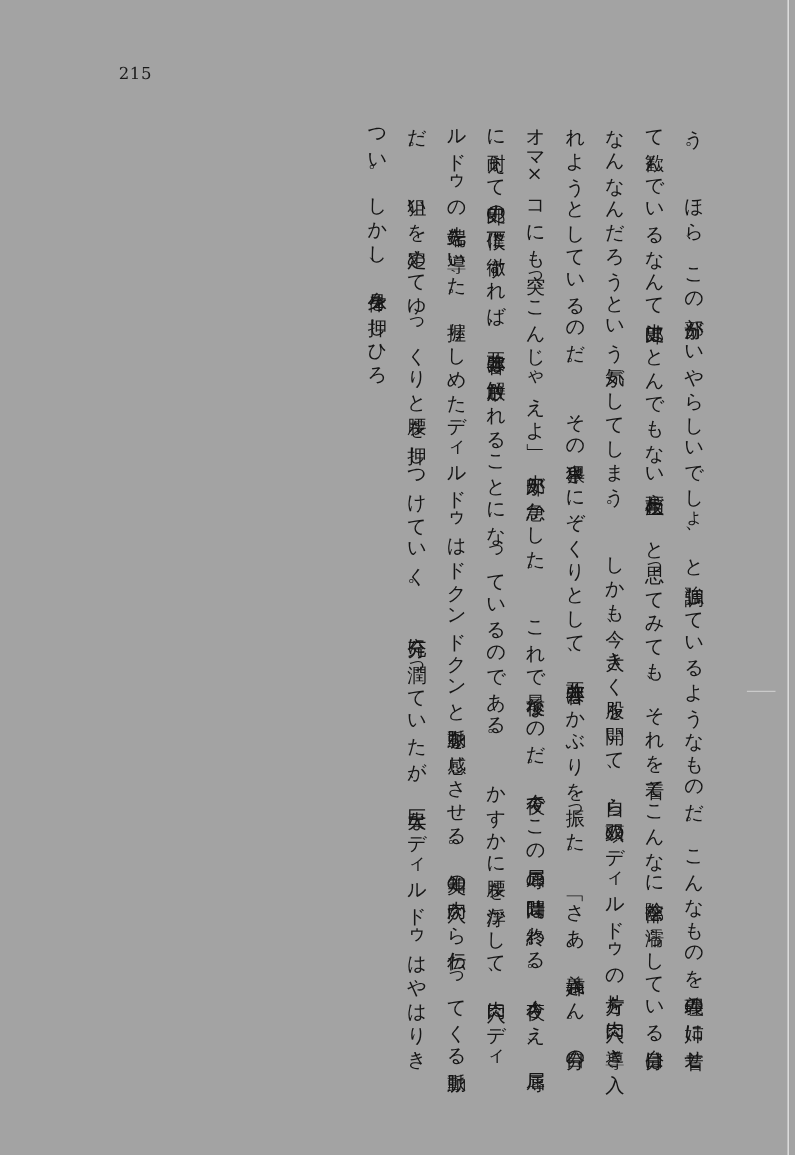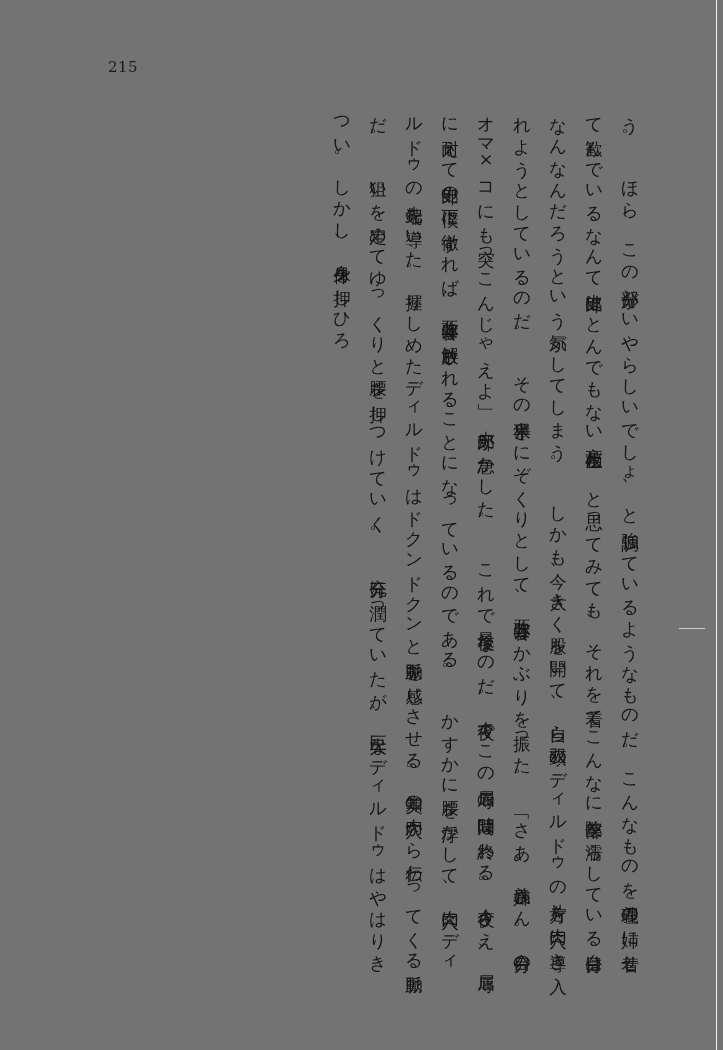--- a/index.html
+++ b/index.html
@@ -8,21 +8,21 @@
     background: #ffffff;
   }
   body {
     font-family: "DejaVu Serif", "Liberation Serif", serif;
     color: #111111;
   }
   .page {
     position: relative;
     width: 723px;
     height: 1050px;
-    background: #737373;
+    background: #a3a3a3;
     overflow: hidden;
   }
   .page-number {
     position: absolute;
     top: 58px;
     left: 108px;
     font-size: 15px;
     font-family: "DejaVu Serif", "Liberation Serif", serif;
     color: #1a1a1a;
     letter-spacing: 0.5px;

